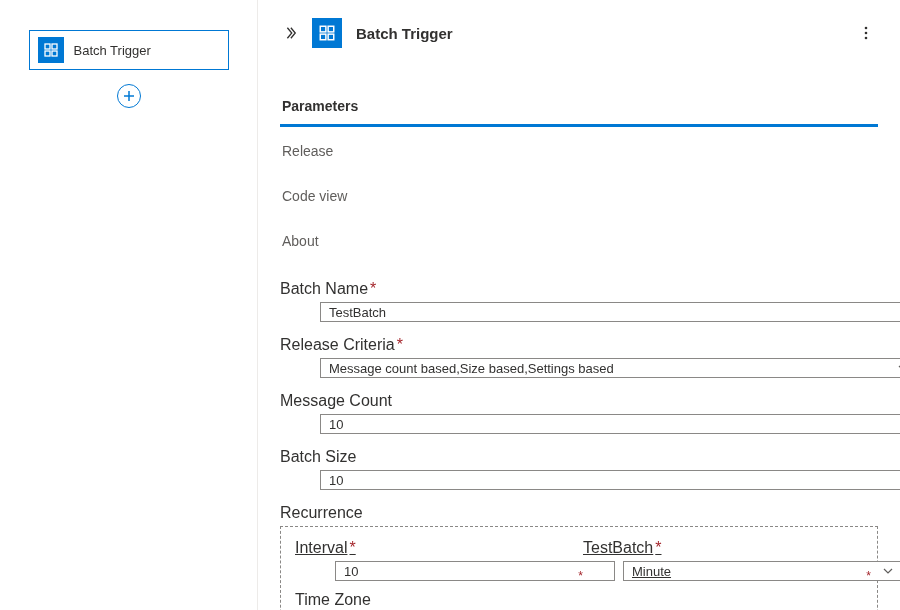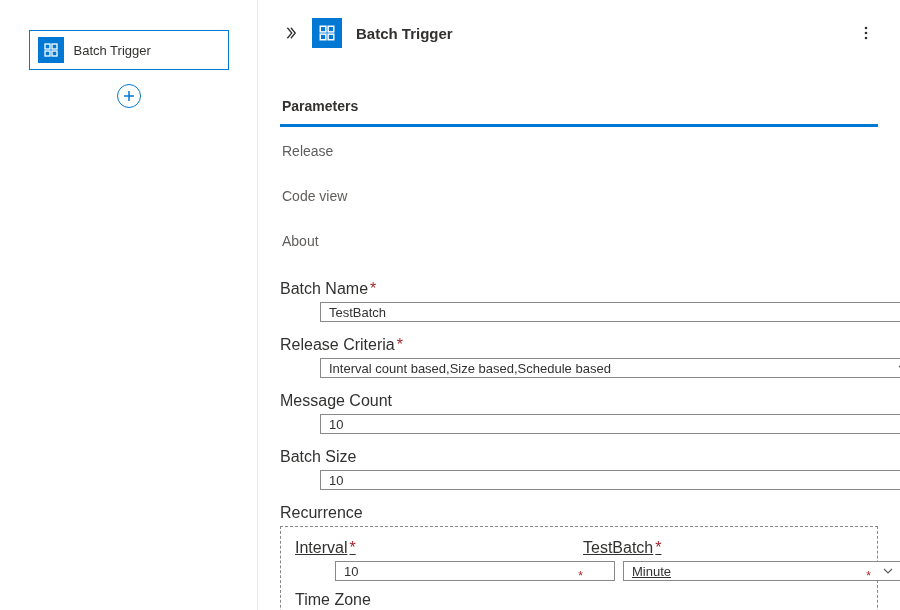--- a/index.html
+++ b/index.html
@@ -251,21 +251,21 @@
         <span>Batch Name</span><span class="req">*</span>
       </label>
       <input class="text-input" value="TestBatch" style="">
     </div>
 
     <div class="field-group">
       <label class="field-label">
         <span>Release Criteria</span><span class="req">*</span>
       </label>
       <div class="select-input">
-        <span>Interval count based,Size based,Schedule based</span>
+        <span>Message count based,Size based,Settings based</span>
         <span class="chev">
           <svg viewBox="0 0 12 12" width="12" height="12" fill="none" stroke="#605e5c" stroke-width="1.2">
               <polyline points="2,4 6,8 10,4"></polyline>
             </svg>
         </span>
       </div>
     </div>
 
     <div class="field-group">
       <label class="field-label">Message Count</label>

